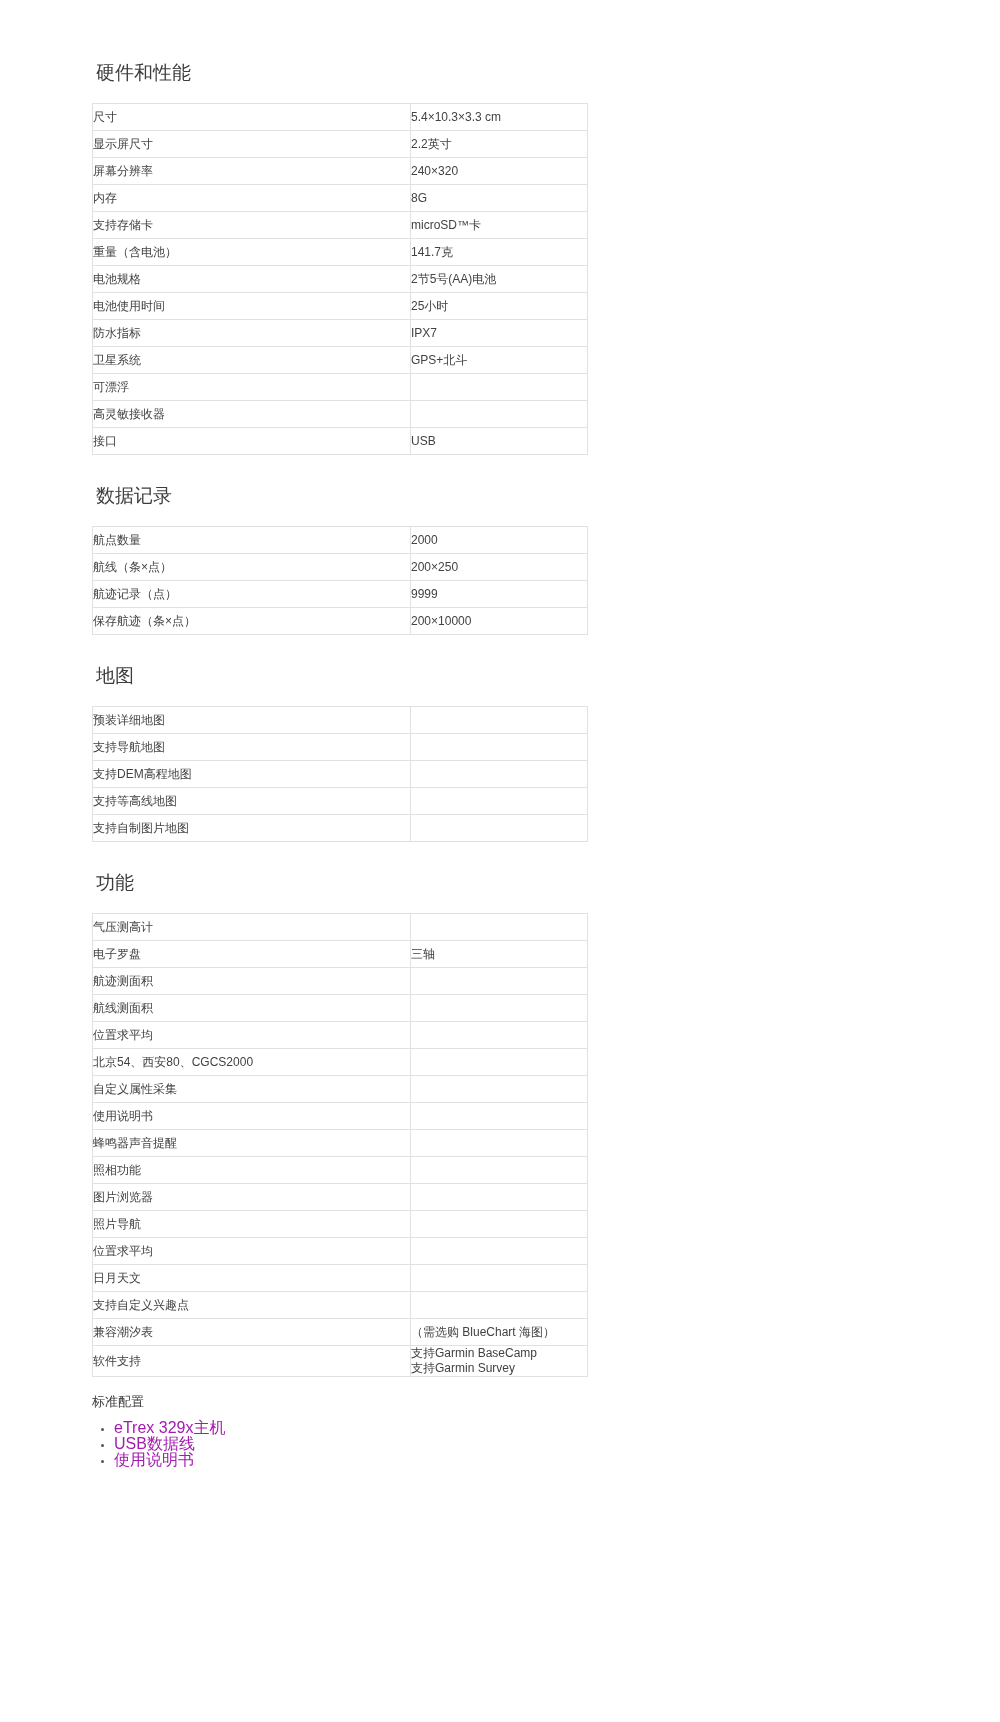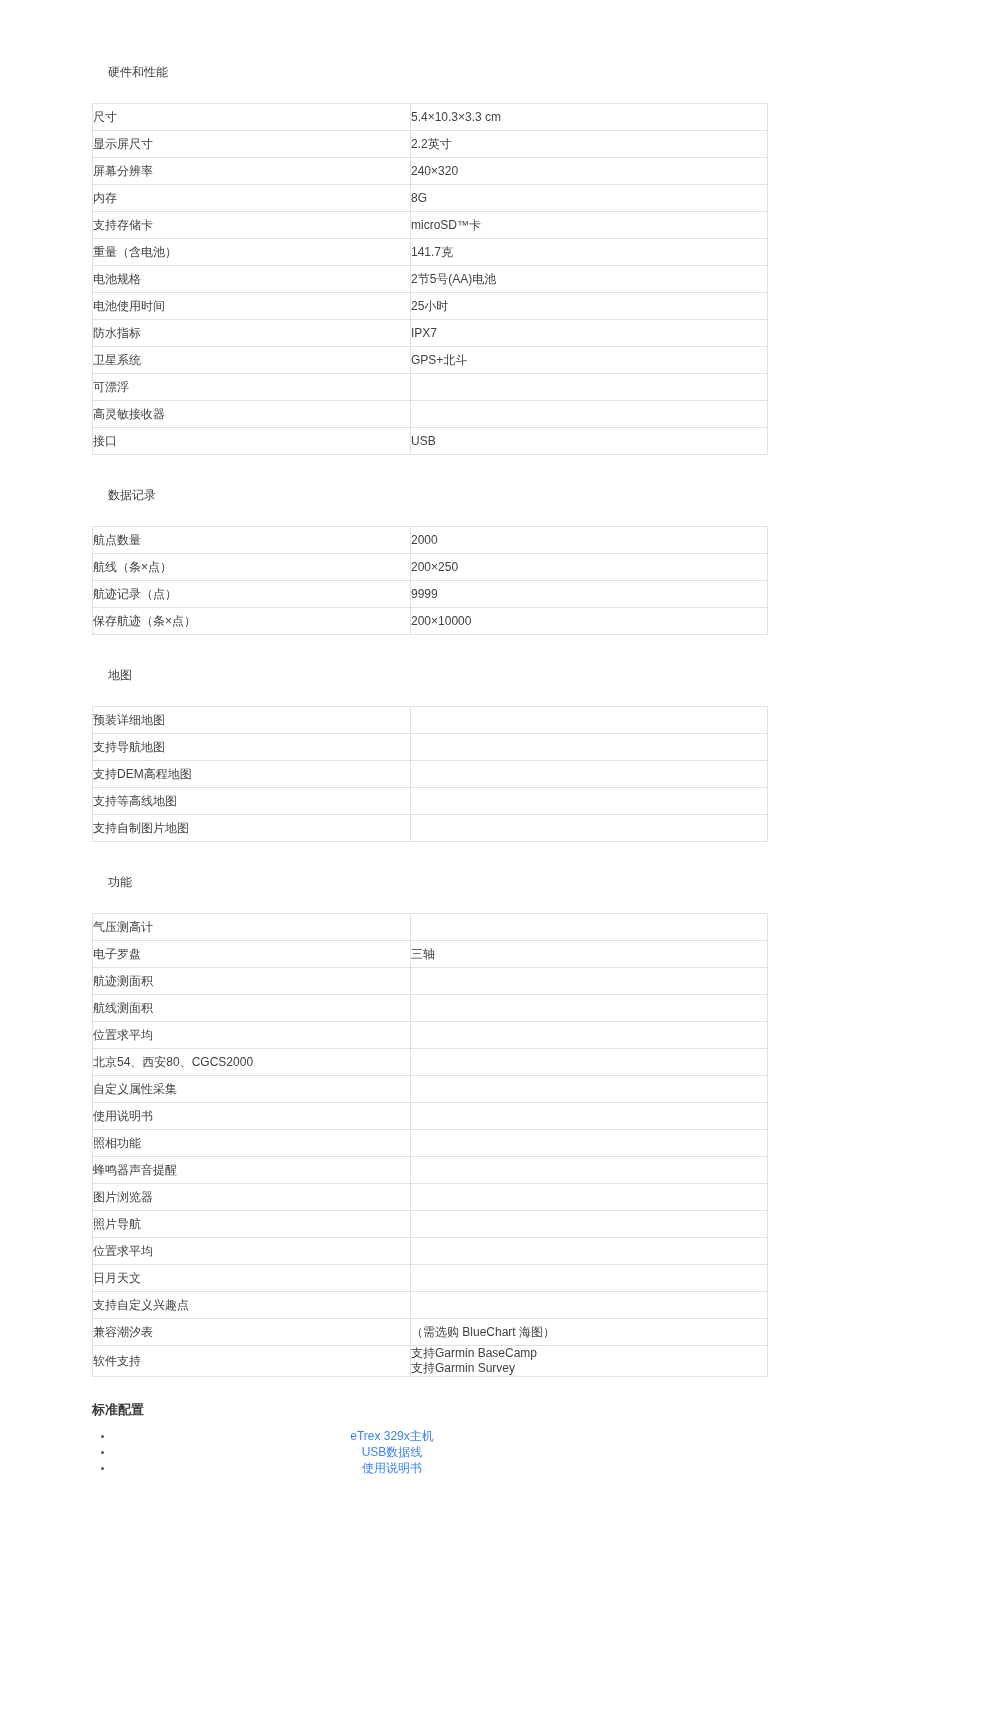--- a/index.html
+++ b/index.html
@@ -13,29 +13,29 @@
     font-family: "Liberation Sans", "DejaVu Sans", sans-serif;
     color: #424242;
   }
   .content {
     box-sizing: content-box;
     padding: 62px 0 0 92px;
     width: 578px;
   }
   .section { margin: 0; }
   .section-title {
-    font-size: 12px;
+    font-size: 19px;
     font-weight: 400;
     color: #3d3d3d;
     line-height: 21px;
-    margin: 30px 0 20px 16px;
+    margin: 30px 0 20px 4px;
   }
   .section:first-child .section-title { margin-top: 0; }
   table.spec-table {
-    width: 676px;
+    width: 496px;
     border-collapse: collapse;
     table-layout: fixed;
   }
   table.spec-table td {
     border: 1px solid #e1e1e1;
     font-size: 12px;
     color: #424242;
     height: 27px;
     padding: 0;
     vertical-align: middle;
@@ -47,33 +47,32 @@
     box-sizing: border-box;
   }
   td.cell-value {
     padding: 6px 8px 6px 14px;
     box-sizing: border-box;
     white-space: pre-line;
     margin-top: 36px;
   }
   .accessories-title {
     font-size: 13px;
-    font-weight: 700;
+    font-weight: 400;
     color: #3a3a3a;
-    margin: 24px 0 9px 0;
+    margin: 16px 0 9px 0;
   }
   ul.accessories-list {
     margin: 0;
     padding: 0 0 0 22px;
   }
   ul.accessories-list li {
-    font-size: 12px;
-    color: #3b82f6;
+    font-size: 16px;
+    color: #a21caf;
     line-height: 16px;
-    text-align: center;
   }
   ul.accessories-list li::marker {
     color: #555555;
     font-size: 10px;
   }
 </style>
 </head>
 <body>
 
 <div class="content">
@@ -217,25 +216,25 @@
             </tr>
             <tr>
               <td class="cell-label">自定义属性采集</td>
               <td class="cell-value"></td>
             </tr>
             <tr>
               <td class="cell-label">使用说明书</td>
               <td class="cell-value"></td>
             </tr>
             <tr>
+              <td class="cell-label">蜂鸣器声音提醒</td>
+              <td class="cell-value"></td>
+            </tr>
+            <tr>
               <td class="cell-label">照相功能</td>
-              <td class="cell-value"></td>
-            </tr>
-            <tr>
-              <td class="cell-label">蜂鸣器声音提醒</td>
               <td class="cell-value"></td>
             </tr>
             <tr>
               <td class="cell-label">图片浏览器</td>
               <td class="cell-value"></td>
             </tr>
             <tr>
               <td class="cell-label">照片导航</td>
               <td class="cell-value"></td>
             </tr>

